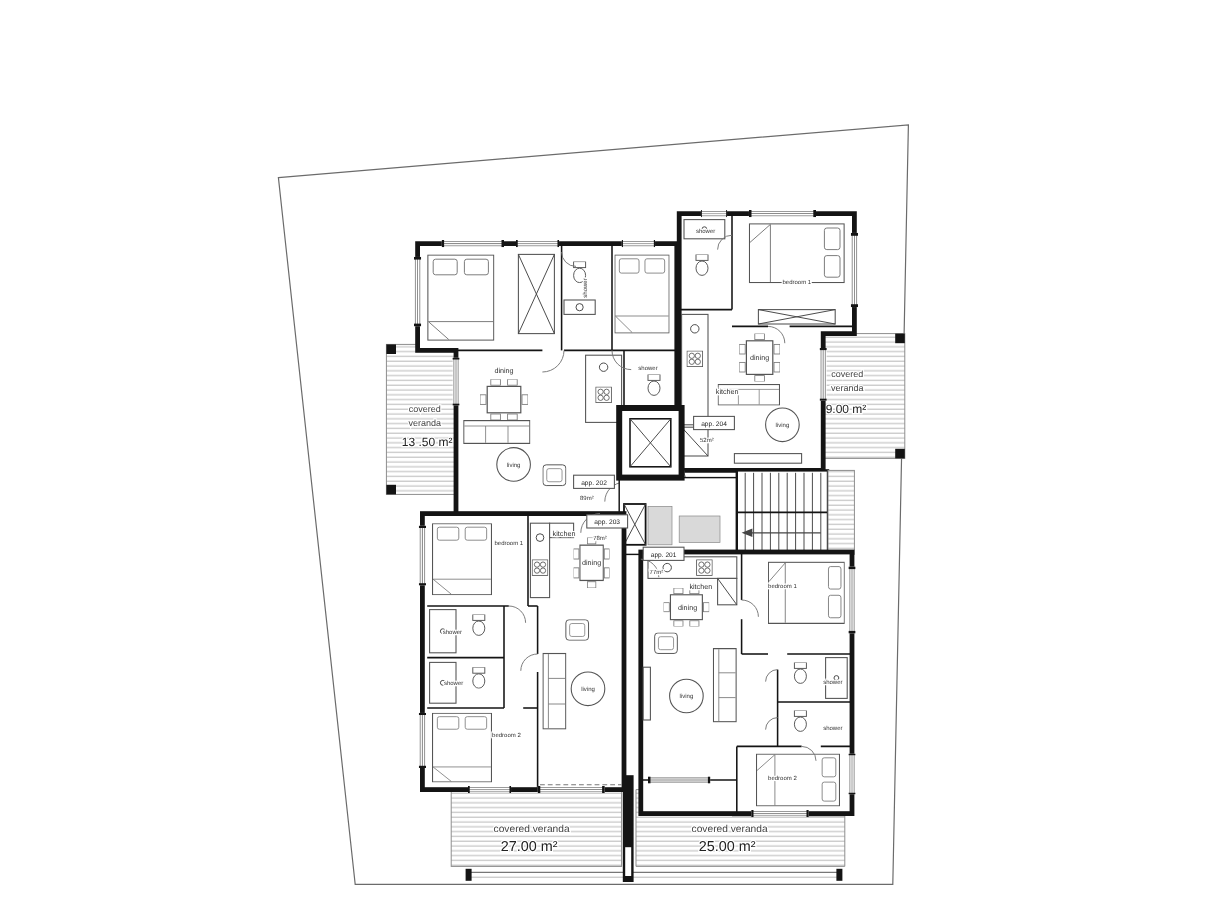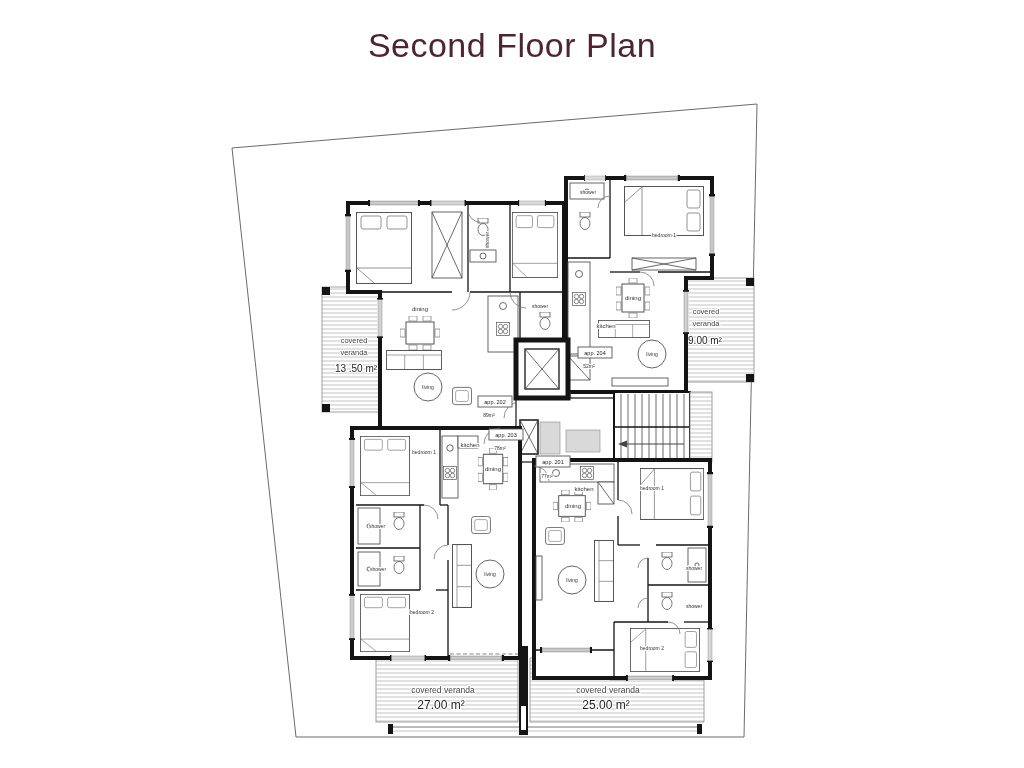--- a/index.html
+++ b/index.html
@@ -27,21 +27,20 @@
   .tagarea{font-size:5px;text-anchor:middle;}
   .verw{font-size:7.5px;text-anchor:middle;fill:#444;}
   .vera{font-size:10px;text-anchor:middle;fill:#222;}
   .verbn{font-size:8.5px;text-anchor:middle;fill:#444;}
   .verba{font-size:12px;text-anchor:middle;fill:#222;}
 </style>
 </head>
 <body>
 
 <div class="canvas">
-  <h1 class="plan-title">Second Floor Plan</h1>
 
   <svg width="1024" height="768" viewBox="0 0 1024 768">
     <defs>
       <pattern id="hatchH" width="4" height="4" patternUnits="userSpaceOnUse">
         <rect width="4" height="4" fill="#ffffff"></rect>
         <line x1="0" y1="1" x2="4" y2="1" stroke="#c4c4c4" stroke-width="1"></line>
       </pattern>
       <symbol id="winH" viewBox="0 0 40 6" preserveAspectRatio="none">
         <rect width="40" height="6" fill="#fff"></rect>
         <line x1="0" y1="1.2" x2="40" y2="1.2" stroke="#9a9a9a" stroke-width=".9"></line>

